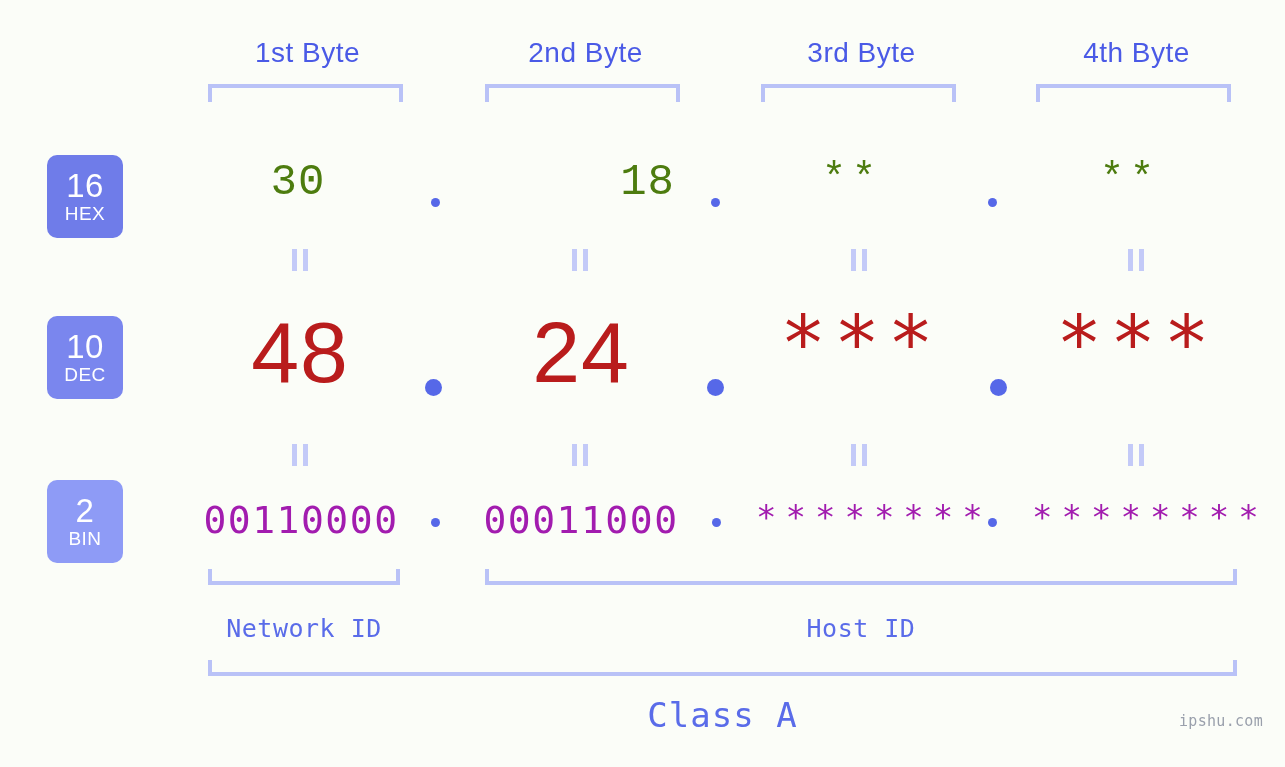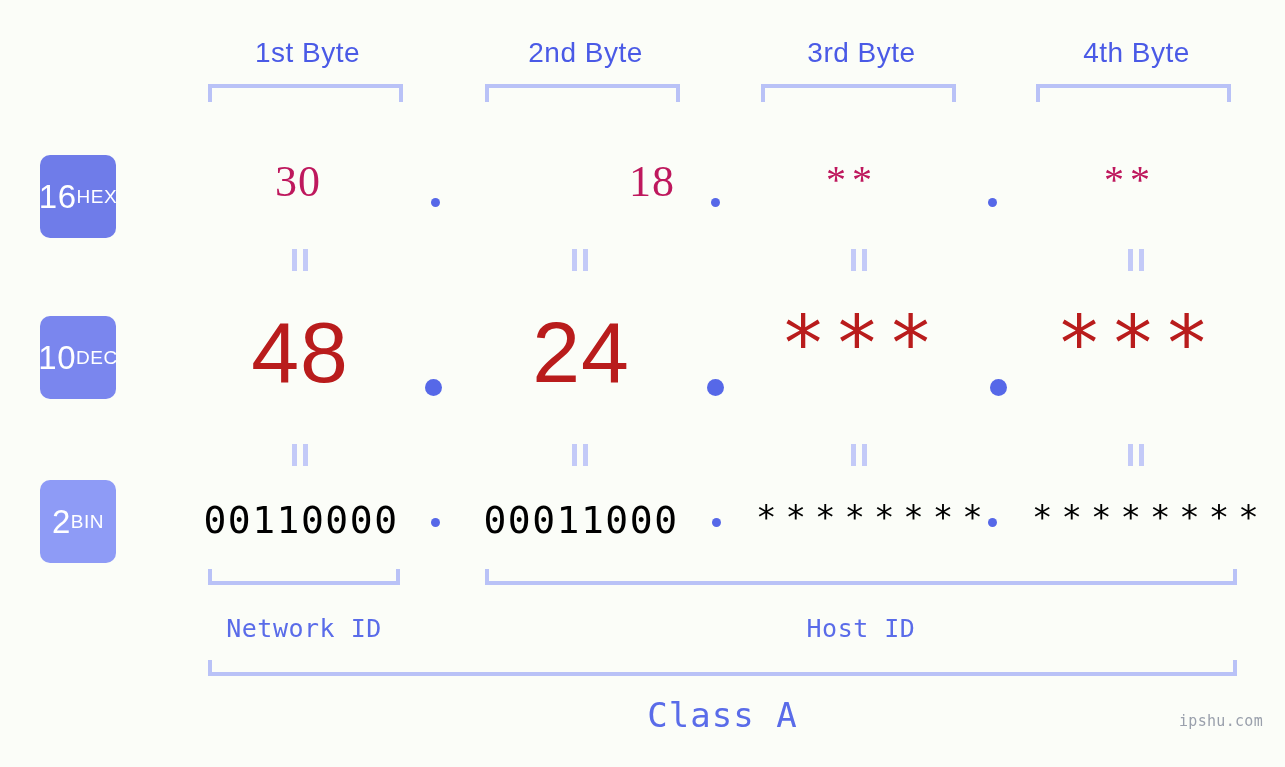--- a/index.html
+++ b/index.html
@@ -48,28 +48,28 @@
     height: 18px;
   }
   .bracket-bottom {
     border-width: 0 4px 4px 4px;
     height: 16px;
   }
 
   
   .badge {
     position: absolute;
-    left: 40px;
+    left: 47px;
     width: 76px;
     border-radius: 10px;
     color: #ffffff;
     text-align: center;
     font-family: "Liberation Sans", sans-serif;
     display: flex;
-    flex-direction: row;
+    flex-direction: column;
     align-items: center;
     justify-content: center;
     user-select: none;
   }
   .badge .num {
     font-size: 33px;
     line-height: 34px;
     font-weight: 400;
     letter-spacing: 0.5px;
   }
@@ -85,23 +85,23 @@
 
   
   .cell {
     position: absolute;
     text-align: center;
     white-space: nowrap;
     user-select: none;
   }
 
   .row-hex .cell {
-    font-family: Liberation Serif, serif;
+    font-family: Liberation Mono, monospace;
     font-size: 44px;
-    color: #be185d;
+    color: #4d7c0f;
     top: 152px;
     height: 60px;
     line-height: 60px;
     letter-spacing: 1px;
   }
   .row-hex .cell.stars {
     font-size: 40px;
     letter-spacing: 6px;
     top: 150px;
   }
@@ -118,21 +118,21 @@
   .row-dec .cell.stars {
     font-family: "DejaVu Sans Mono", monospace;
     font-size: 76px;
     letter-spacing: 8px;
     top: 292px;
   }
 
   .row-bin .cell {
     font-family: "DejaVu Sans Mono", monospace;
     font-size: 38px;
-    color: #000000;
+    color: #a21caf;
     top: 495px;
     height: 50px;
     line-height: 50px;
     letter-spacing: 1.5px;
   }
   .row-bin .cell.stars {
     font-size: 34px;
     letter-spacing: 9px;
     top: 492px;
   }

